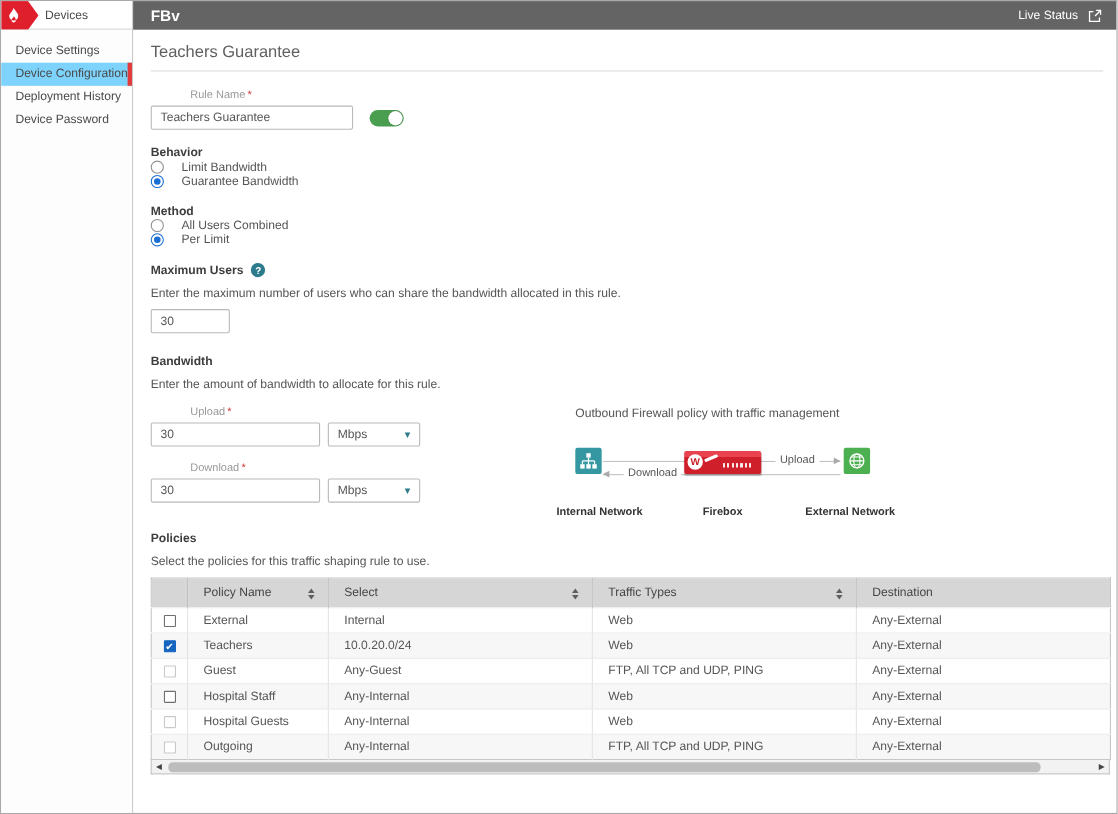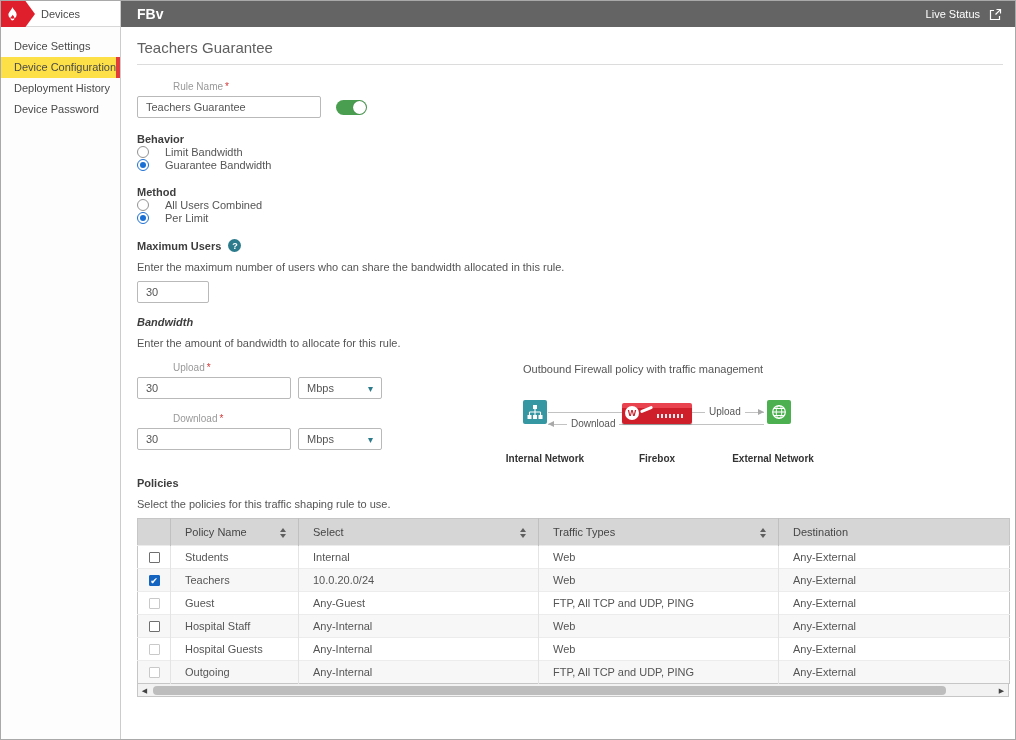--- a/index.html
+++ b/index.html
@@ -17,21 +17,21 @@
   .sidebar { width:120px; flex-shrink:0; background:#fdfdfd; border-right:1px solid #cccccc; }
   .brand-row { height:26px; border-bottom:1px solid #d8d8d8; position:relative; background:#fff; }
   .brand-flag {
     position:absolute; left:0; top:0; width:34px; height:26px; background:#e01f2d;
     clip-path:polygon(0 0, 72% 0, 100% 50%, 72% 100%, 0 100%);
     display:flex; align-items:center; padding-left:6px;
   }
   .brand-label { position:absolute; left:40px; top:7px; font-size:11px; color:#4a4a4a; }
   .nav { padding-top:9px; }
   .nav-item { height:21px; line-height:21px; padding-left:13px; font-size:11px; color:#4a4a4a; position:relative; cursor:default; white-space:nowrap; }
-  .nav-item.active { background:#fde047; }
+  .nav-item.active { background:#7dd3fc; }
   .nav-item.active::after { content:""; position:absolute; right:0; top:0; bottom:0; width:4px; background:#e23b3b; }
 
   
   .main { flex:1; display:flex; flex-direction:column; min-width:0; }
   .topbar { height:26px; background:#646464; display:flex; align-items:center; padding:0 13px 0 16px; color:#fff; flex-shrink:0; }
   .topbar-title { font-size:14px; font-weight:bold; }
   .live-status { margin-left:auto; display:flex; align-items:center; gap:9px; font-size:11px; cursor:pointer; }
 
   
   .content { flex:1; padding:0 12px 0 16px; position:relative; overflow:hidden; }
@@ -194,21 +194,21 @@
 
       
       <div class="section-label">
         <span>Maximum Users</span>
         <span class="help-icon">?</span>
       </div>
       <div class="desc">Enter the maximum number of users who can share the bandwidth allocated in this rule.</div>
       <input class="text small-input" type="text" value="30" style="">
 
       
-      <div class="section-label" style="margin-top:13px;font-style:italic;">Bandwidth</div>
+      <div class="section-label" style="margin-top:20px;">Bandwidth</div>
       <div class="desc">Enter the amount of bandwidth to allocate for this rule.</div>
 
       <div class="bw-row">
         <div class="bw-left">
           <div class="field-label" style="margin-top:13px;">
             <span>Upload</span><span class="asterisk">*</span>
           </div>
           <div class="input-unit-row">
             <input class="text bw-input" type="text" value="30" style="">
             <span class="select">
@@ -310,21 +310,21 @@
                   </span>
               </th>
               <th>
                 <span>Destination</span>
               </th>
             </tr>
           </thead>
           <tbody>
               <tr>
                 <td class="col-check"><span class="checkbox"></span></td>
-                <td>Students</td>
+                <td>External</td>
                 <td>Internal</td>
                 <td>Web</td>
                 <td>Any-External</td>
               </tr>
               <tr class="even">
                 <td class="col-check"><span class="checkbox checked">✔</span></td>
                 <td>Teachers</td>
                 <td>10.0.20.0/24</td>
                 <td>Web</td>
                 <td>Any-External</td>

